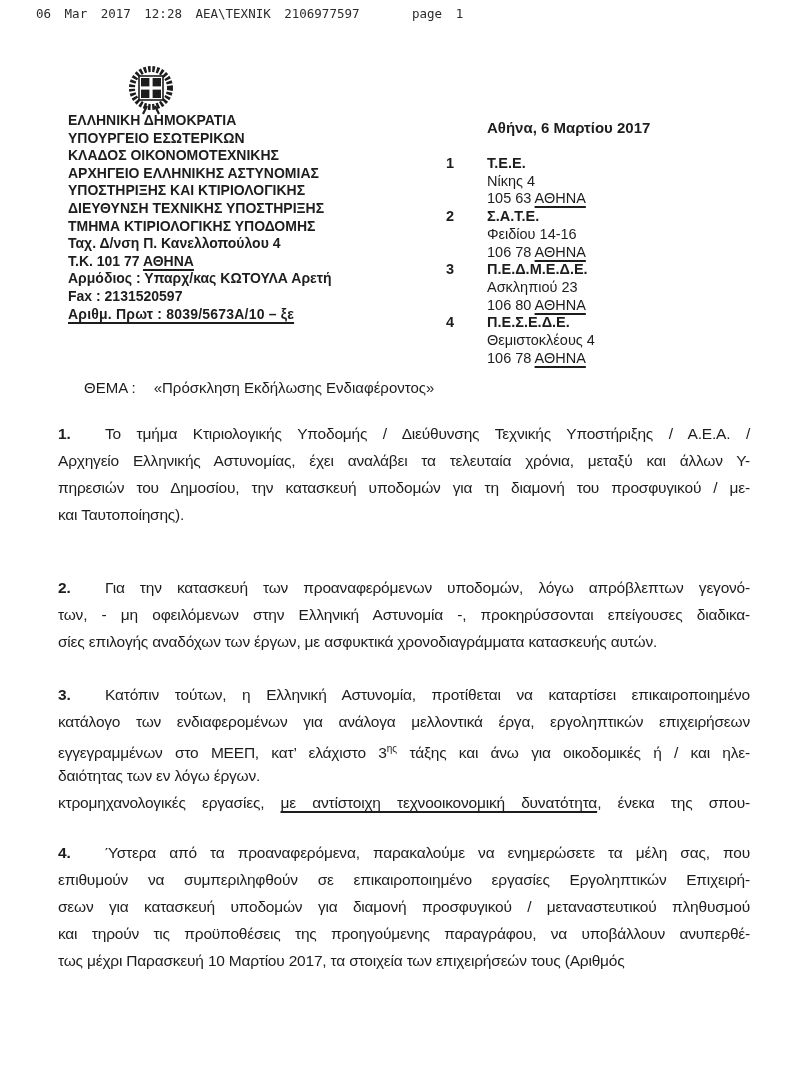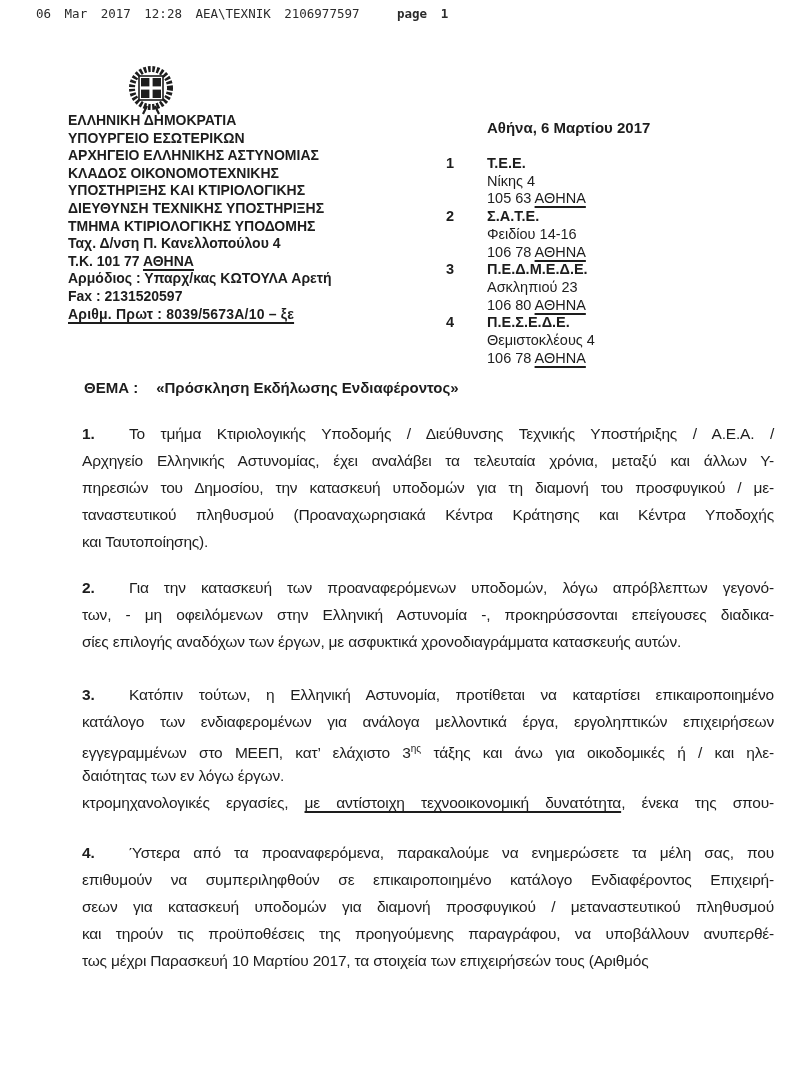--- a/index.html
+++ b/index.html
@@ -8,21 +8,21 @@
     background:#ffffff; overflow:hidden;
     font-family:"Liberation Sans","DejaVu Sans",sans-serif;
     color:#1d1d1d;
   }
   
   .fax-header {
     position:absolute; left:36px; top:6px; width:740px; height:16px;
     font-family:"DejaVu Sans Mono","Liberation Mono",monospace;
     font-size:12.5px; color:#2b2b2b; word-spacing:6px; white-space:nowrap;
   }
-  .fax-page { position:absolute; left:361px; top:0;font-weight:bold; }
+  .fax-page { position:absolute; left:376px; top:0; }
   
   .emblem { position:absolute; left:126px; top:64px; width:50px; height:52px; }
   
   .letterhead {
     position:absolute; left:68px; top:112px;
     font-size:14px; font-weight:bold; line-height:17.6px; white-space:nowrap;
   }
   .u { text-decoration:underline; text-decoration-thickness:1.5px; text-underline-offset:2.5px; }
   .proto { letter-spacing:0.2px; }
   
@@ -33,25 +33,25 @@
   .recipients {
     position:absolute; left:446px; top:155px;
     font-size:14.5px; line-height:17.7px; white-space:nowrap;
   }
   .recipient { display:flex; }
   .rnum { width:41px; font-weight:bold; }
   .rname { font-weight:bold; }
   
   .subject {
     position:absolute; left:84px; top:379px;
-    font-size:15px; font-weight:bold; white-space:nowrap;
+    font-size:15px; font-weight:normal; white-space:nowrap;
   }
   .subj-label { margin-right:18px; }
   
-  .para { position:absolute; left:58px; width:692px;margin-left:24px; }
+  .para { position:absolute; left:58px; width:692px; }
   .para-1 { top:420px; }
   .para-2 { top:574px; }
   .para-3 { top:681px; }
   .para-4 { top:839px; }
   .line {
     height:27px; line-height:27px;
     font-size:15.5px; letter-spacing:-0.2px;
     white-space:nowrap;
     text-align:justify; text-align-last:justify;
   }
@@ -78,22 +78,22 @@
       <rect x="15" y="14" width="8.4" height="8.4" fill="#1d1d1d"></rect>
       <rect x="26.6" y="14" width="8.4" height="8.4" fill="#1d1d1d"></rect>
       <rect x="15" y="25.6" width="8.4" height="8.4" fill="#1d1d1d"></rect>
       <rect x="26.6" y="25.6" width="8.4" height="8.4" fill="#1d1d1d"></rect>
     </svg>
   </div>
 
   <div class="letterhead">
     <div>ΕΛΛΗΝΙΚΗ ΔΗΜΟΚΡΑΤΙΑ</div>
     <div>ΥΠΟΥΡΓΕΙΟ ΕΣΩΤΕΡΙΚΩΝ</div>
+    <div>ΚΛΑΔΟΣ ΟΙΚΟΝΟΜΟΤΕΧΝΙΚΗΣ</div>
     <div>ΑΡΧΗΓΕΙΟ ΕΛΛΗΝΙΚΗΣ ΑΣΤΥΝΟΜΙΑΣ</div>
-    <div>ΚΛΑΔΟΣ ΟΙΚΟΝΟΜΟΤΕΧΝΙΚΗΣ</div>
     <div>ΥΠΟΣΤΗΡΙΞΗΣ ΚΑΙ ΚΤΙΡΙΟΛΟΓΙΚΗΣ</div>
     <div>ΔΙΕΥΘΥΝΣΗ ΤΕΧΝΙΚΗΣ ΥΠΟΣΤΗΡΙΞΗΣ</div>
     <div>ΤΜΗΜΑ ΚΤΙΡΙΟΛΟΓΙΚΗΣ ΥΠΟΔΟΜΗΣ</div>
     <div>Ταχ. Δ/νση Π. Κανελλοπούλου 4</div>
     <div>
       <span>Τ.Κ. 101 77 </span><span class="u">ΑΘΗΝΑ</span>
     </div>
     <div>Αρμόδιος : Υπαρχ/κας ΚΩΤΟΥΛΑ Αρετή</div>
     <div>Fax : 2131520597</div>
     <div class="u proto">Αριθμ. Πρωτ : 8039/5673Α/10 – ξε</div>
@@ -142,39 +142,38 @@
   </div>
 
   <div class="subject">
     <span class="subj-label">ΘΕΜΑ :</span><span>«Πρόσκληση Εκδήλωσης Ενδιαφέροντος»</span>
   </div>
 
   <div class="para para-1">
     <div class="line"><span class="pnum">1.</span><span>Το τμήμα Κτιριολογικής Υποδομής / Διεύθυνσης Τεχνικής Υποστήριξης / Α.Ε.Α. /</span></div>
     <div class="line">Αρχηγείο Ελληνικής Αστυνομίας, έχει αναλάβει τα τελευταία χρόνια, μεταξύ και άλλων Υ-</div>
     <div class="line">πηρεσιών του Δημοσίου, την κατασκευή υποδομών για τη διαμονή του προσφυγικού / με-</div>
-    <div class="line">ταναστευτικού πληθυσμού (Προαναχωρησιακά Κέντρα Κράτησης και Κέντρα Υποδοχής</div>
     <div class="line last">και Ταυτοποίησης).</div>
   </div>
 
   <div class="para para-2">
     <div class="line"><span class="pnum">2.</span><span>Για την κατασκευή των προαναφερόμενων υποδομών, λόγω απρόβλεπτων γεγονό-</span></div>
     <div class="line">των, - μη οφειλόμενων στην Ελληνική Αστυνομία -, προκηρύσσονται επείγουσες διαδικα-</div>
     <div class="line last">σίες επιλογής αναδόχων των έργων, με ασφυκτικά χρονοδιαγράμματα κατασκευής αυτών.</div>
   </div>
 
   <div class="para para-3">
     <div class="line"><span class="pnum">3.</span><span>Κατόπιν τούτων, η Ελληνική Αστυνομία, προτίθεται να καταρτίσει επικαιροποιημένο</span></div>
     <div class="line">κατάλογο των ενδιαφερομένων για ανάλογα μελλοντικά έργα, εργοληπτικών επιχειρήσεων</div>
     <div class="line"><span>εγγεγραμμένων στο ΜΕΕΠ, κατ’ ελάχιστο 3</span><span class="sup">ης</span><span> τάξης και άνω για οικοδομικές ή / και ηλε-</span></div>
     <div class="line last">δαιότητας των εν λόγω έργων.</div>
     <div class="line"><span>κτρομηχανολογικές εργασίες, </span><span class="u">με αντίστοιχη τεχνοοικονομική δυνατότητα</span><span>, ένεκα της σπου-</span></div>
   </div>
 
   <div class="para para-4">
     <div class="line"><span class="pnum">4.</span><span>Ύστερα από τα προαναφερόμενα, παρακαλούμε να ενημερώσετε τα μέλη σας, που</span></div>
-    <div class="line">επιθυμούν να συμπεριληφθούν σε επικαιροποιημένο κατάλογο Ενδιαφέροντος Επιχειρή-</div>
+    <div class="line">επιθυμούν να συμπεριληφθούν σε επικαιροποιημένο εργασίες Εργοληπτικών Επιχειρή-</div>
     <div class="line">σεων για κατασκευή υποδομών για διαμονή προσφυγικού / μεταναστευτικού πληθυσμού</div>
     <div class="line"><span>και τηρούν τις προϋποθέσεις της προηγούμενης παραγράφου, να υποβάλλουν </span><span class="b">ανυπερθέ-</span></div>
     <div class="line last"><span class="b">τως μέχρι Παρασκευή 10 Μαρτίου 2017</span><span>, τα στοιχεία των επιχειρήσεών τους (Αριθμός</span></div>
   </div>
 
 </div>
 
 </body></html>

